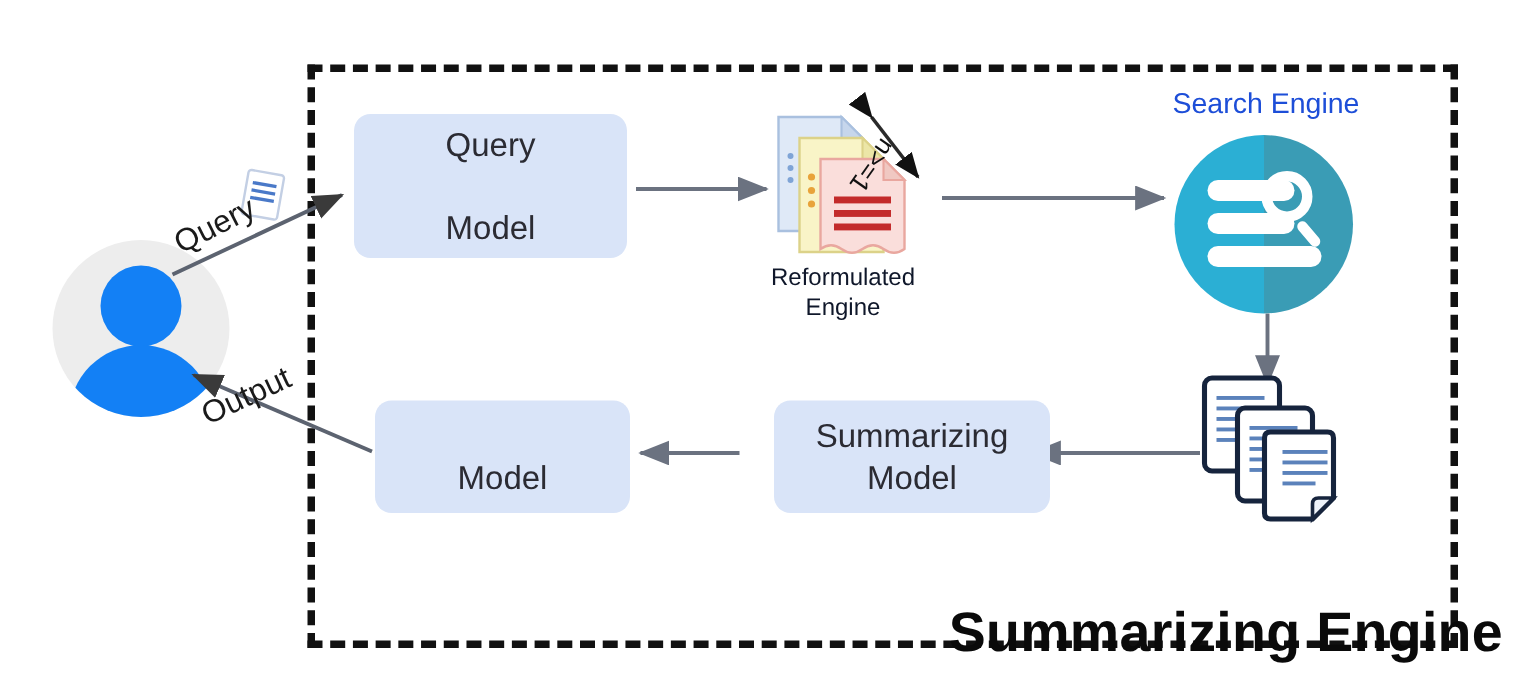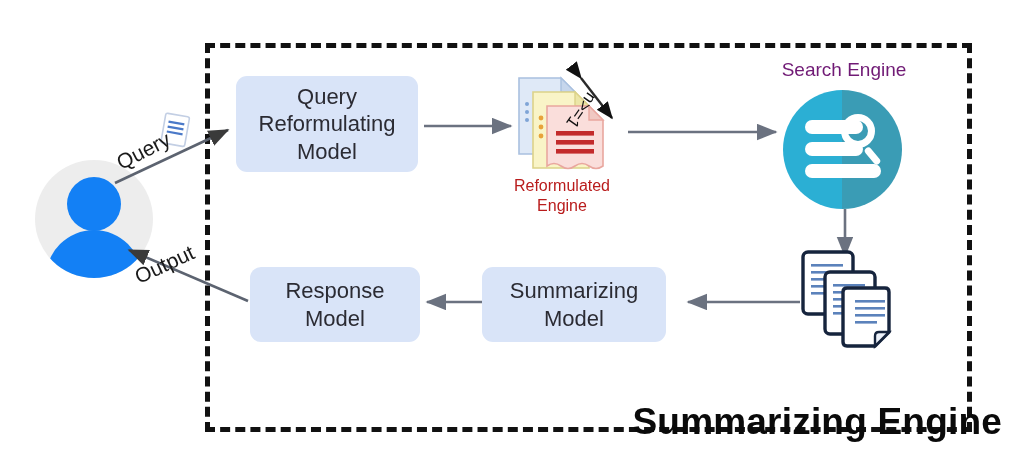--- a/index.html
+++ b/index.html
@@ -34,21 +34,21 @@
     justify-content:center;
     text-align:center;
     color:#2b2b33;
     font-size:22px;
     line-height:1.23;
     padding:6px 10px;
     box-sizing:border-box;
   }
   #box-query{ left:236px; top:76px; width:182px; height:96px; }
   #box-response{ left:250px; top:267px; width:170px; height:75px; }
-  #box-summarize{ left:482px; top:267px; width:184px; height:75px; }
+  #box-summarize{ left:516px; top:267px; width:184px; height:75px; }
 
   
   .avatar{
     position:absolute; left:35px; top:160px;
     width:118px; height:118px;
     border-radius:50%;
     background:#ededed;
     overflow:hidden;
   }
   .avatar .head{
@@ -104,30 +104,30 @@
     background:transparent;
   }
   .search-circle .handle{
     position:absolute; left:86px; top:56px;
     width:7px; height:20px; background:#ffffff;
     border-radius:4px; transform:rotate(-40deg);
   }
   .search-label{
     position:absolute; left:781px; top:59px;
     width:126px; text-align:center;
-    font-size:19px; color:#701a75; white-space:nowrap;
+    font-size:19px; color:#1d4ed8; white-space:nowrap;
   }
 
   
   .caption{
     position:absolute;
     text-align:center;
     font-size:16px;
     line-height:1.22;
-    color:#b91c1c;
+    color:#0f172a;
   }
   #caption-reform{ left:500px; top:176px; width:124px; }
 
   svg.overlay{ position:absolute; left:0; top:0; width:1024px; height:451px; pointer-events:none; }
 </style>
 </head>
 <body>
 
 <div id="stage">
 
@@ -224,35 +224,35 @@
     </g>
   </svg>
 
   <div class="flow-label" id="label-query">Query</div>
   <div class="flow-label" id="label-output">Output</div>
   <div id="label-n">n&gt;=1</div>
 
   <div class="model-box" id="box-query">
     <span>
       <span>Query</span><br>
-      <span>Reformulating</span><br>
+      <br>
       <span>Model</span>
     </span>
   </div>
 
   <div class="model-box" id="box-summarize">
     <span>
       <span>Summarizing</span><br>
       <span>Model</span>
     </span>
   </div>
 
   <div class="model-box" id="box-response">
     <span>
-      <span>Response</span><br>
+      <br>
       <span>Model</span>
     </span>
   </div>
 
   <div class="caption" id="caption-reform">
     <span>Reformulated</span><br>
     <span>Engine</span>
   </div>
 
   <div class="search-label">Search Engine</div>

